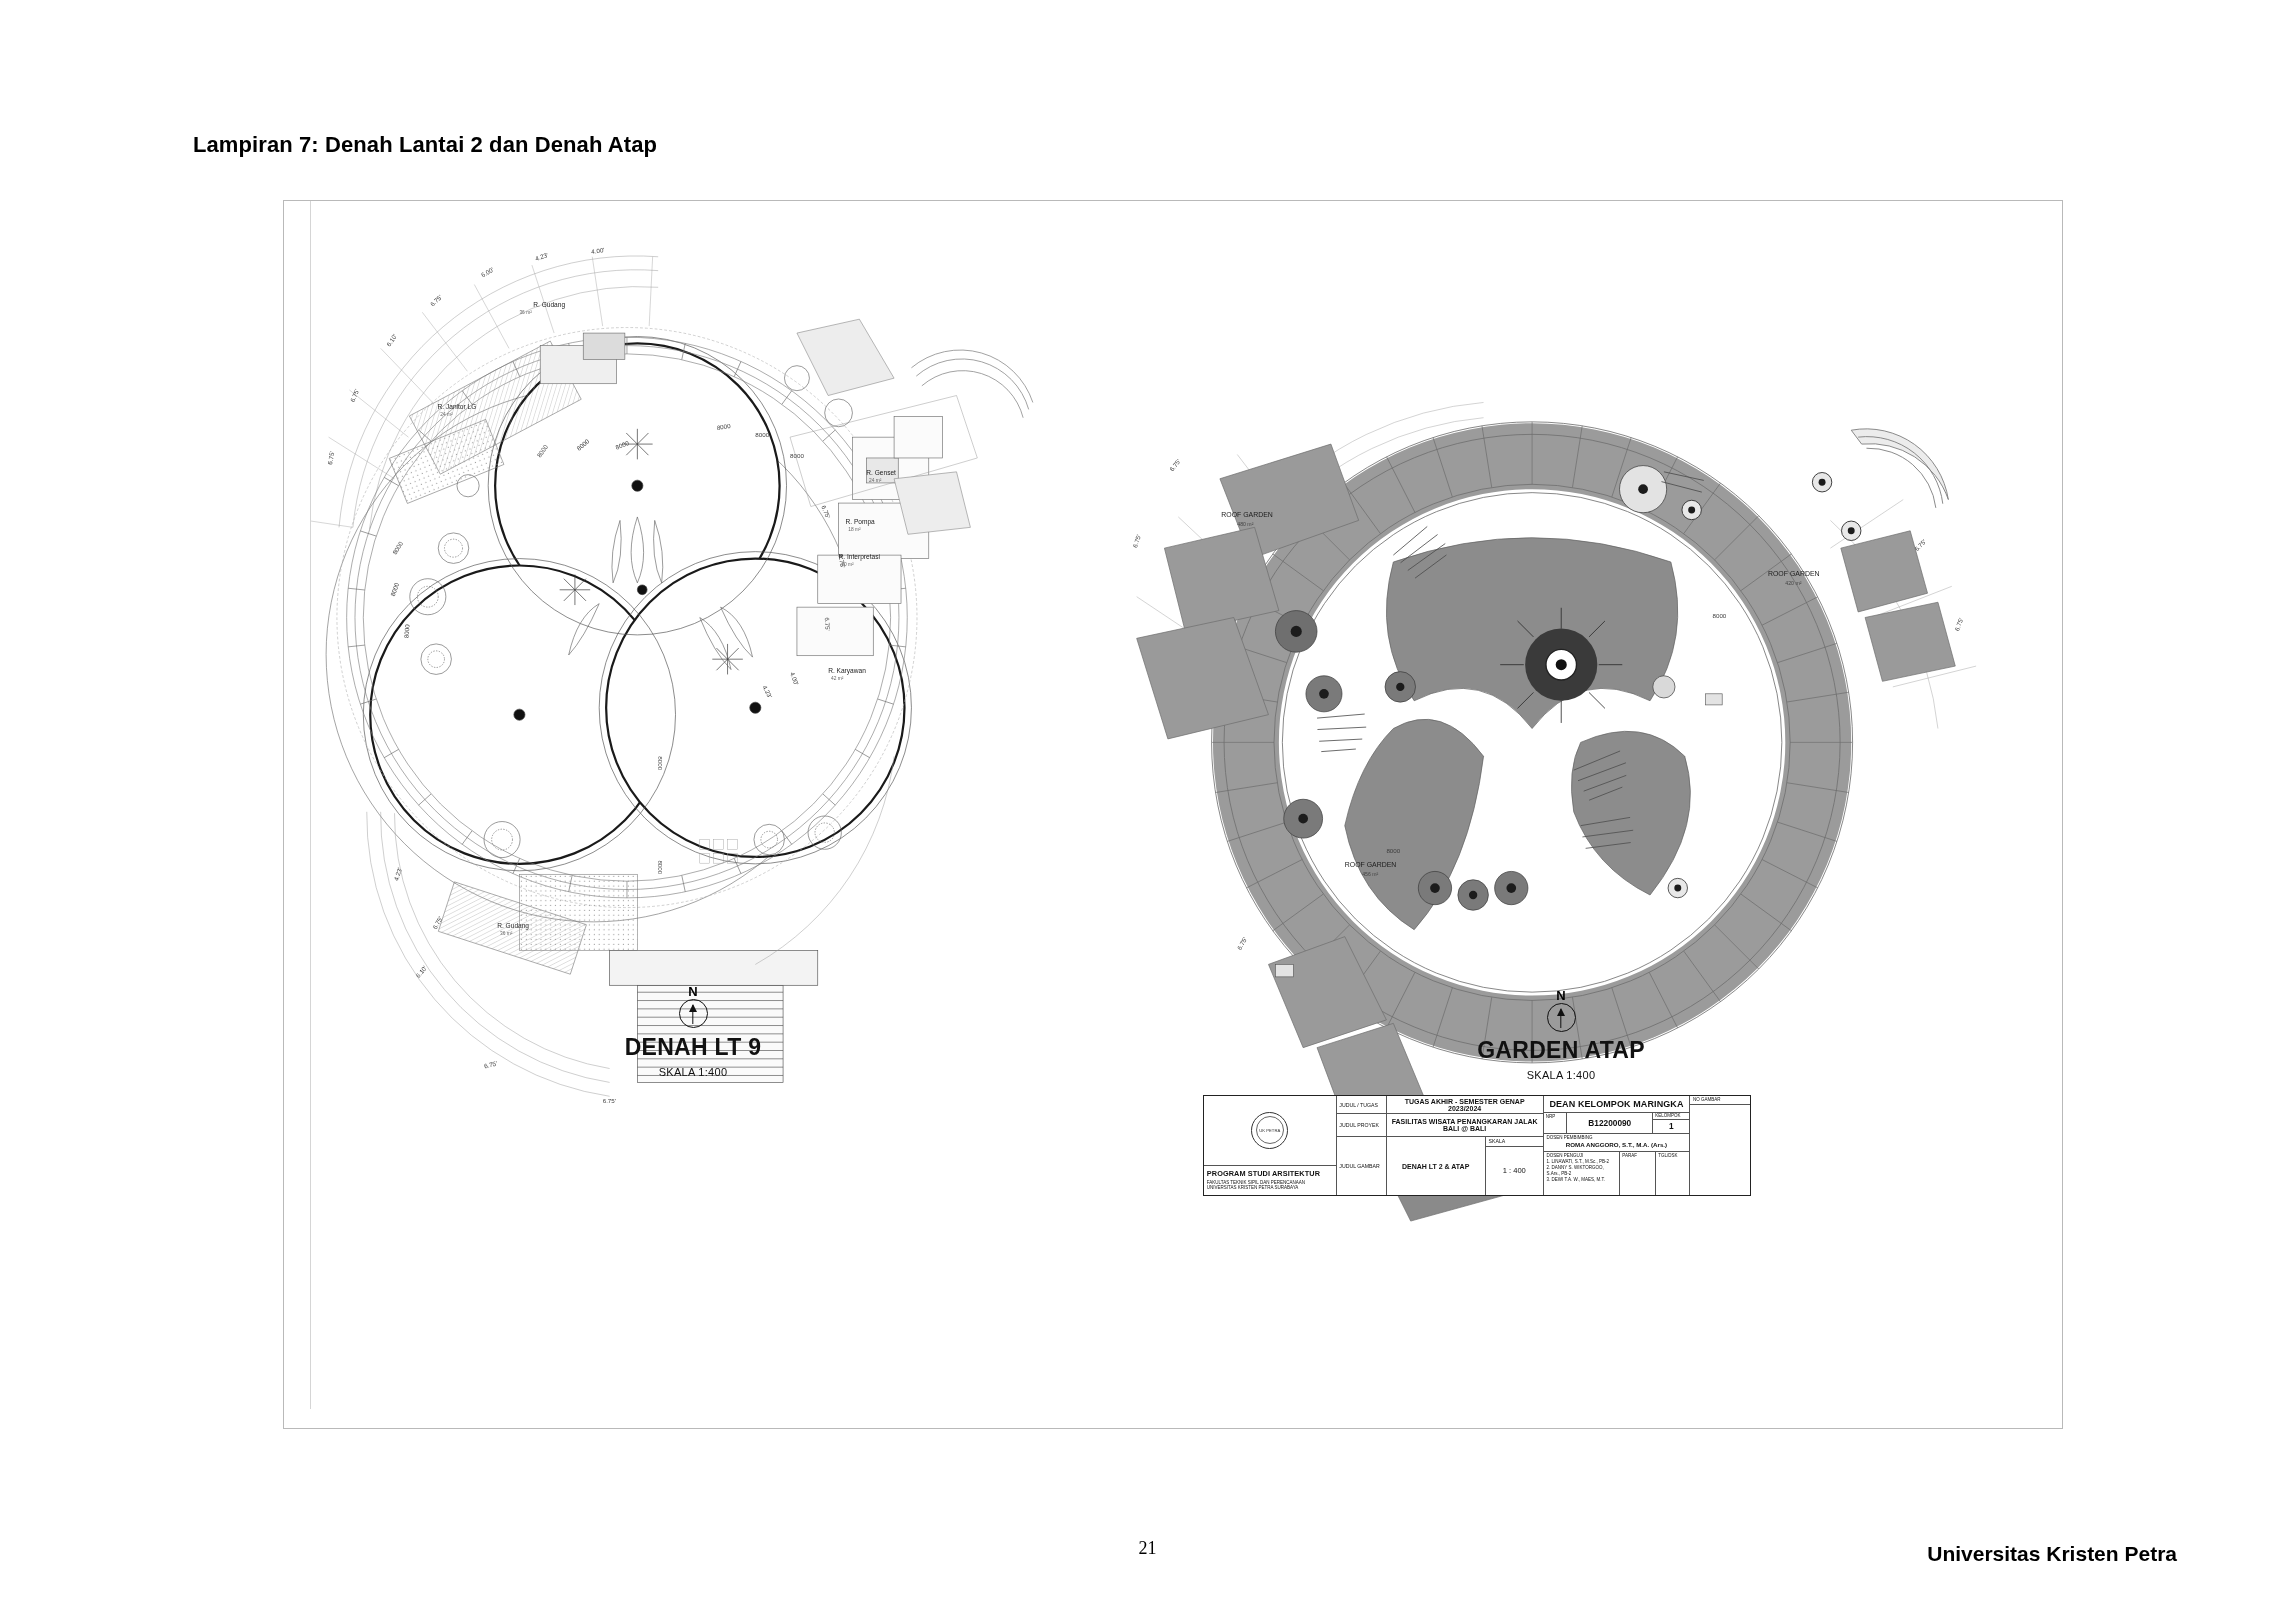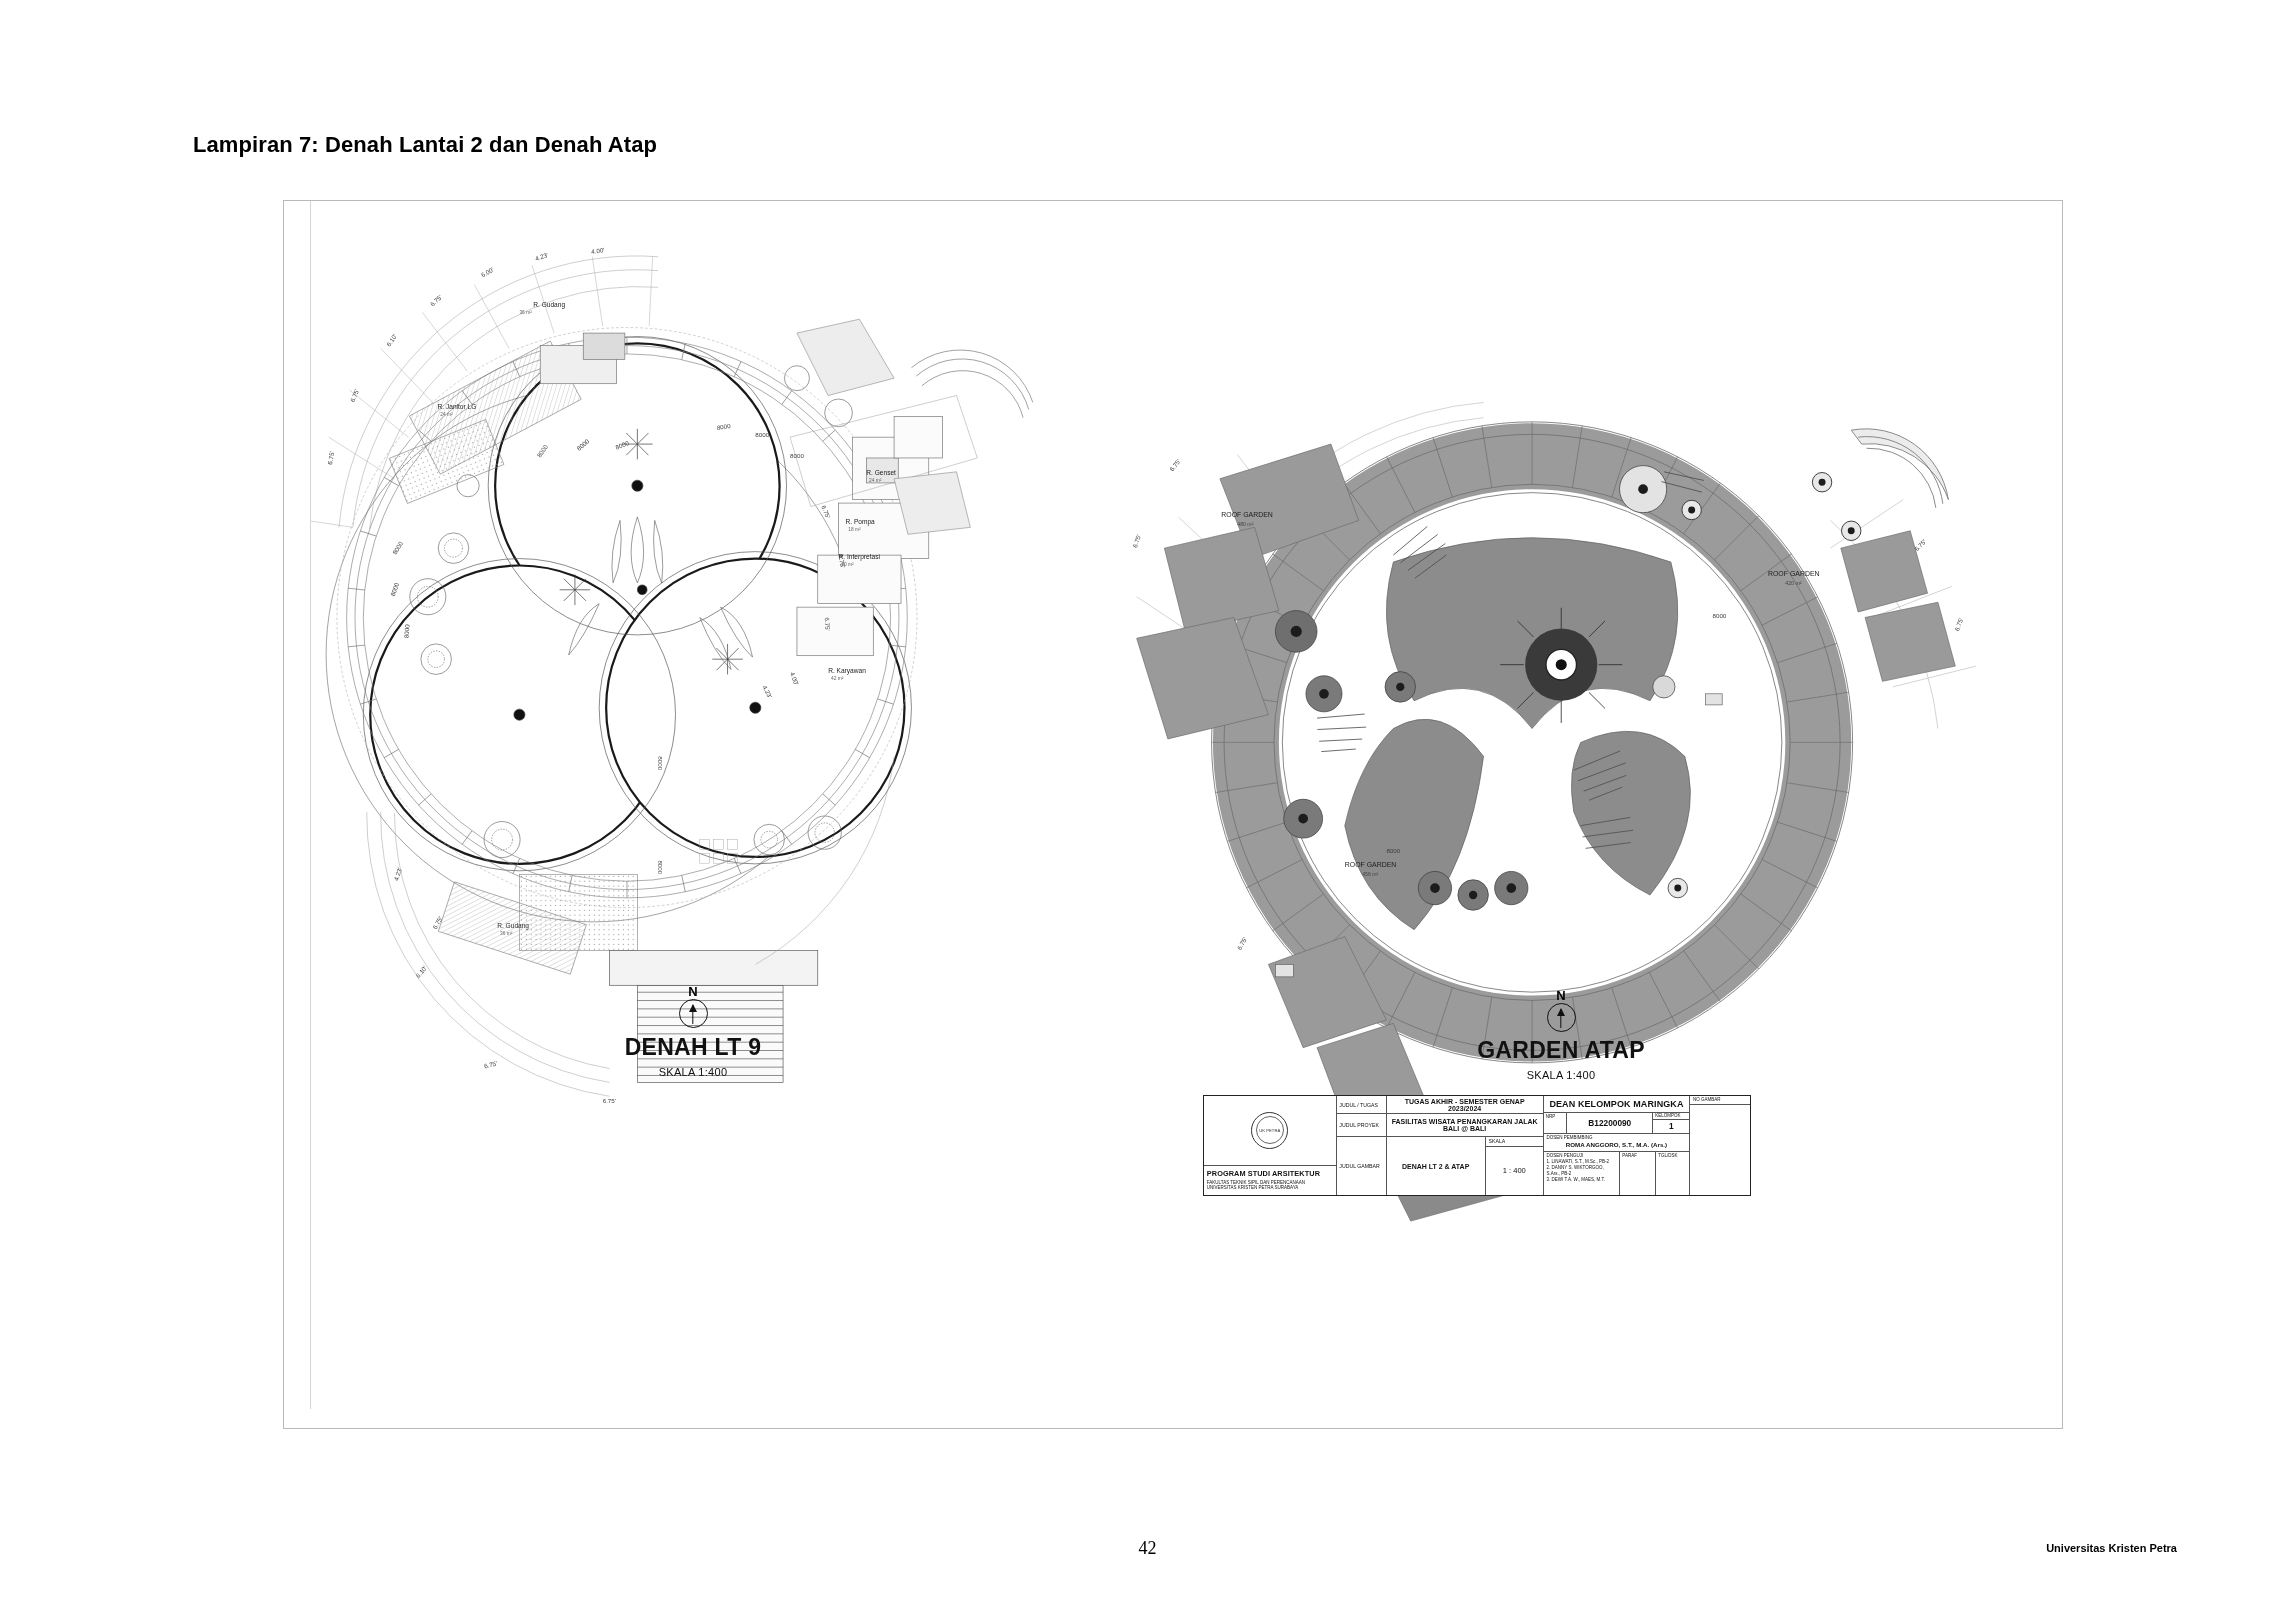--- a/index.html
+++ b/index.html
@@ -257,21 +257,21 @@
     top: 1538px;
     text-align: center;
     font-size: 18px;
     color: #000;
     font-family: "Liberation Serif", serif;
   }
   .footer-right {
     position: absolute;
     right: 118px;
     top: 1542px;
-    font-size: 11px;
+    font-size: 21px;
     font-weight: bold;
     color: #000;
   }
 </style>
 </head>
 <body>
 
 <div class="page">
 
   <div class="caption">Lampiran 7: Denah Lantai 2 dan Denah Atap</div>
@@ -870,17 +870,17 @@
         <div class="tb-col tb-far">
           <div class="tb-far-lbl">NO GAMBAR</div>
           <div class="tb-far-val"></div>
         </div>
 
       </div>
 
     </div>
   </div>
 
-  <div class="page-number">42</div>
+  <div class="page-number">21</div>
   <div class="footer-right">Universitas Kristen Petra</div>
 
 </div>
 
 
 </body></html>

